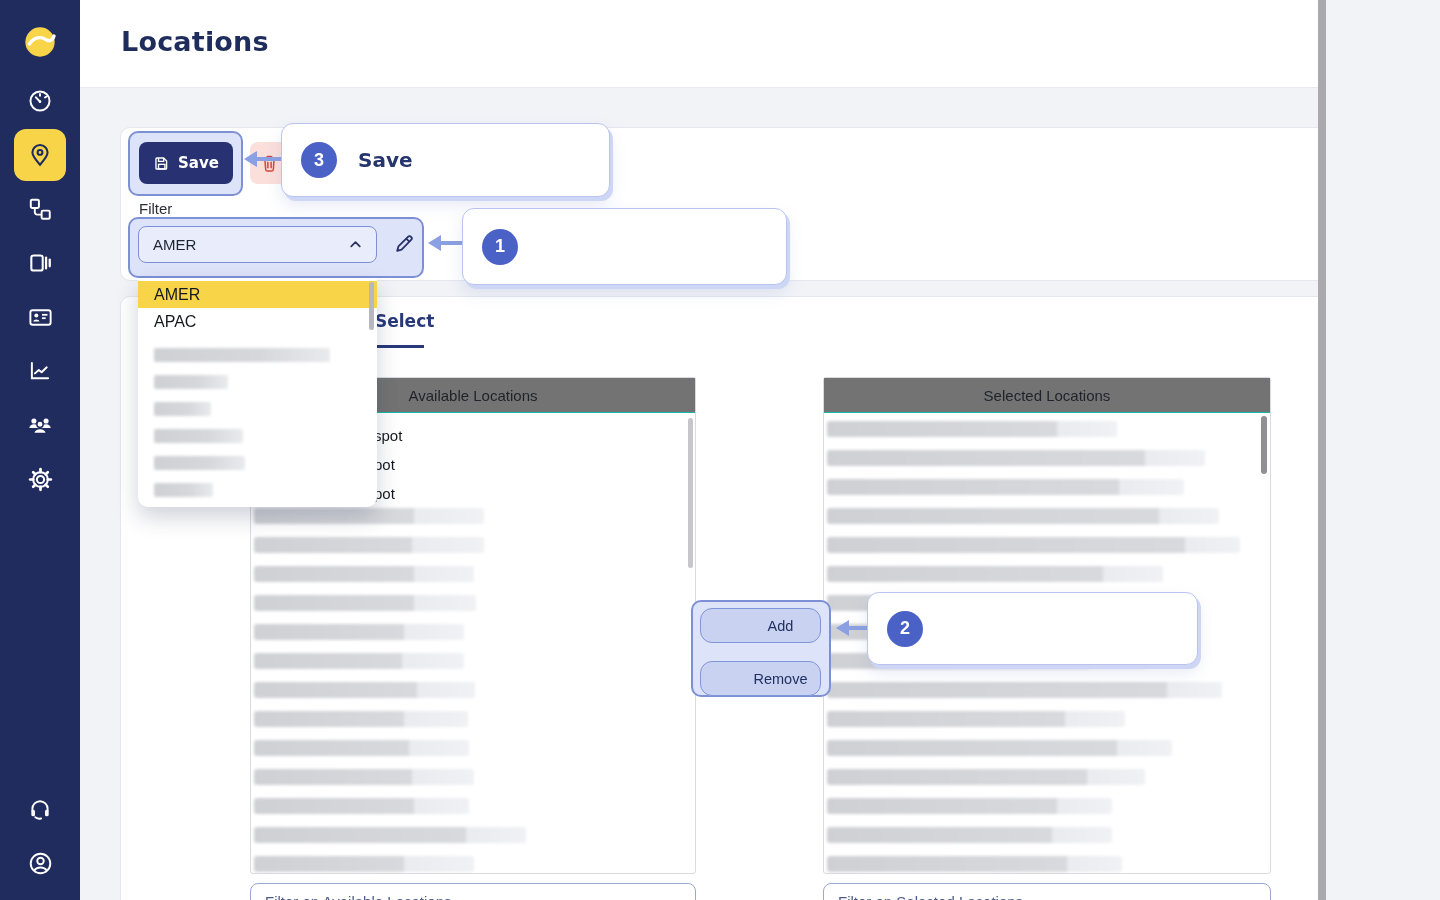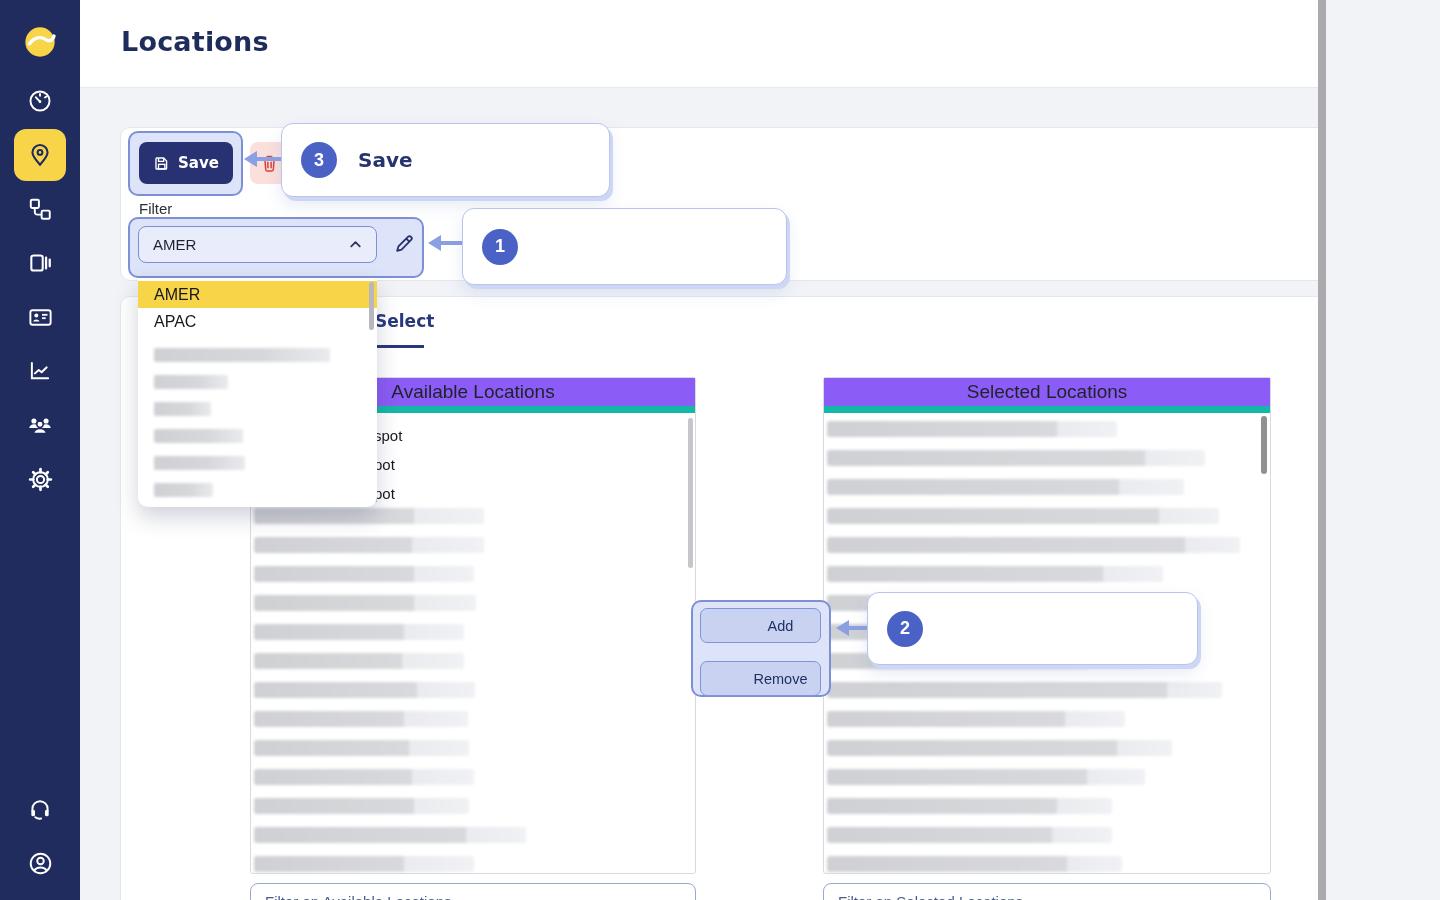--- a/index.html
+++ b/index.html
@@ -51,33 +51,33 @@
   .dd-scroll { position:absolute; right:3px; top:4px; width:5px; height:48px; background:#b7b8bf; border-radius:3px; }
 
   
   .tab-label { position:absolute; left:375px; top:311px; font-family:"DejaVu Sans", sans-serif; font-size:17px; font-weight:700; color:#27397a; cursor:pointer; }
   .tab-underline { position:absolute; left:374px; top:345px; width:50px; height:3px; background:#27397a; }
 
   
   .panel { position:absolute; top:377px; background:#fff; border:1px solid #d8dade; border-radius:3px; }
   #panel-available { left:250px; width:446px; height:497px; }
   #panel-selected  { left:823px; width:448px; height:497px; }
-  .panel-header { height:35px; background:#8b5cf6; border-bottom:7px solid #14b8a6; display:flex; align-items:center; justify-content:center;
-                  font-size:19px; color:#1f2329; }
+  .panel-header { height:35px; background:#737373; border-bottom:1px solid #14b8a6; display:flex; align-items:center; justify-content:center;
+                  font-size:15px; color:#1f2329; }
   .panel-list { position:relative; height:460px; overflow:hidden; padding-top:8px; }
   .frag { height:29px; line-height:29px; font-size:15px; color:#15181d; cursor:pointer; }
   .frag span { margin-left:123px; }
   .redact { height:16px; margin:0 0 13px 3px; border-radius:3px; filter:blur(1.5px); cursor:pointer;
             background:linear-gradient(90deg,#cfd0d4 0%,#d8d9dc var(--d),#eaebee var(--d),#f0f1f4 100%); }
   .pscroll { position:absolute; border-radius:3px; }
   #avail-scroll { right:2px; top:40px; width:5px; height:150px; background:#c6c6cb; }
   #sel-scroll   { right:3px; top:38px; width:6px; height:58px; background:#909095; }
 
   
-  .xfer-btn { position:absolute; left:700px; width:121px; height:35px; background:#c9d3f1; border:1.5px solid #8094d8; border-radius:7px;
+  .xfer-btn { position:absolute; left:700px; width:121px; height:35px; background:#c9d3f1; border:1.5px solid #8094d8; border-radius:12px;
               font-size:14.5px; color:#203061; cursor:pointer; z-index:21; font-family:"Liberation Sans", sans-serif;padding-left:40px; }
   #add-btn { top:608px; }
   #remove-btn { top:653px;margin-top:8px; }
 
   
   .filter-input { position:absolute; top:883px; height:36px; background:#fff; border:1.5px solid #9aa8d0; border-radius:8px;
                   padding:0 14px; font-size:15px; color:#3a4a7a; }
   .filter-input::placeholder { color:#3a4a7a; opacity:.9; }
   #filter-available { left:250px; width:446px; }
   #filter-selected  { left:823px; width:448px; }

